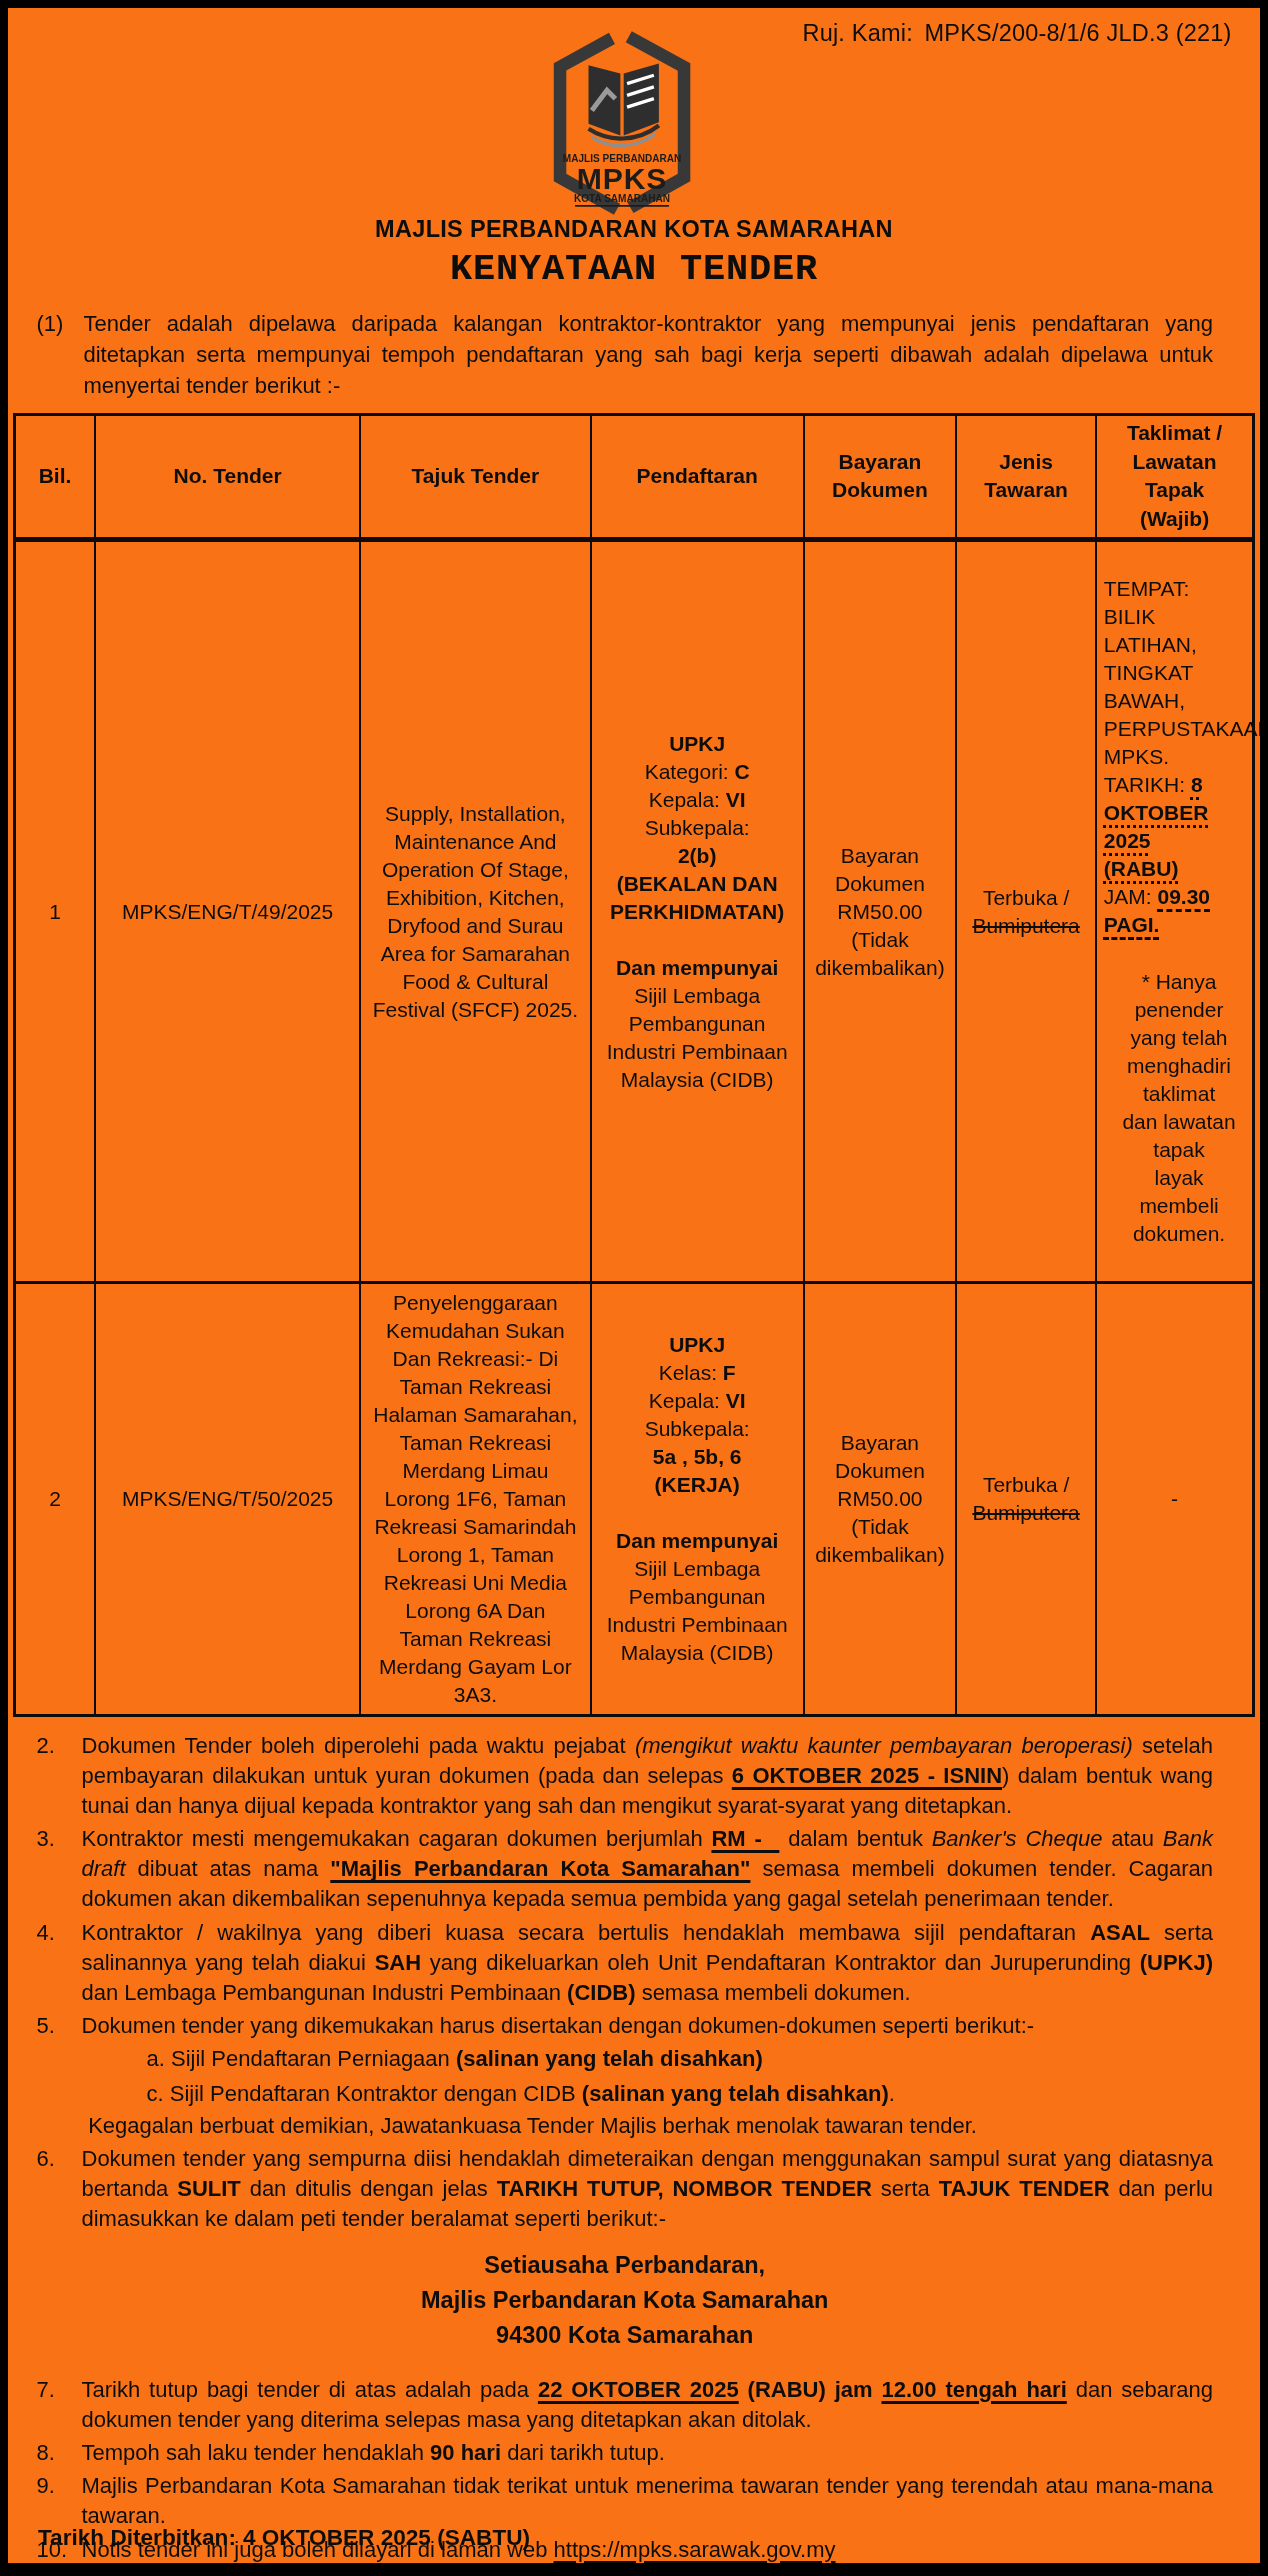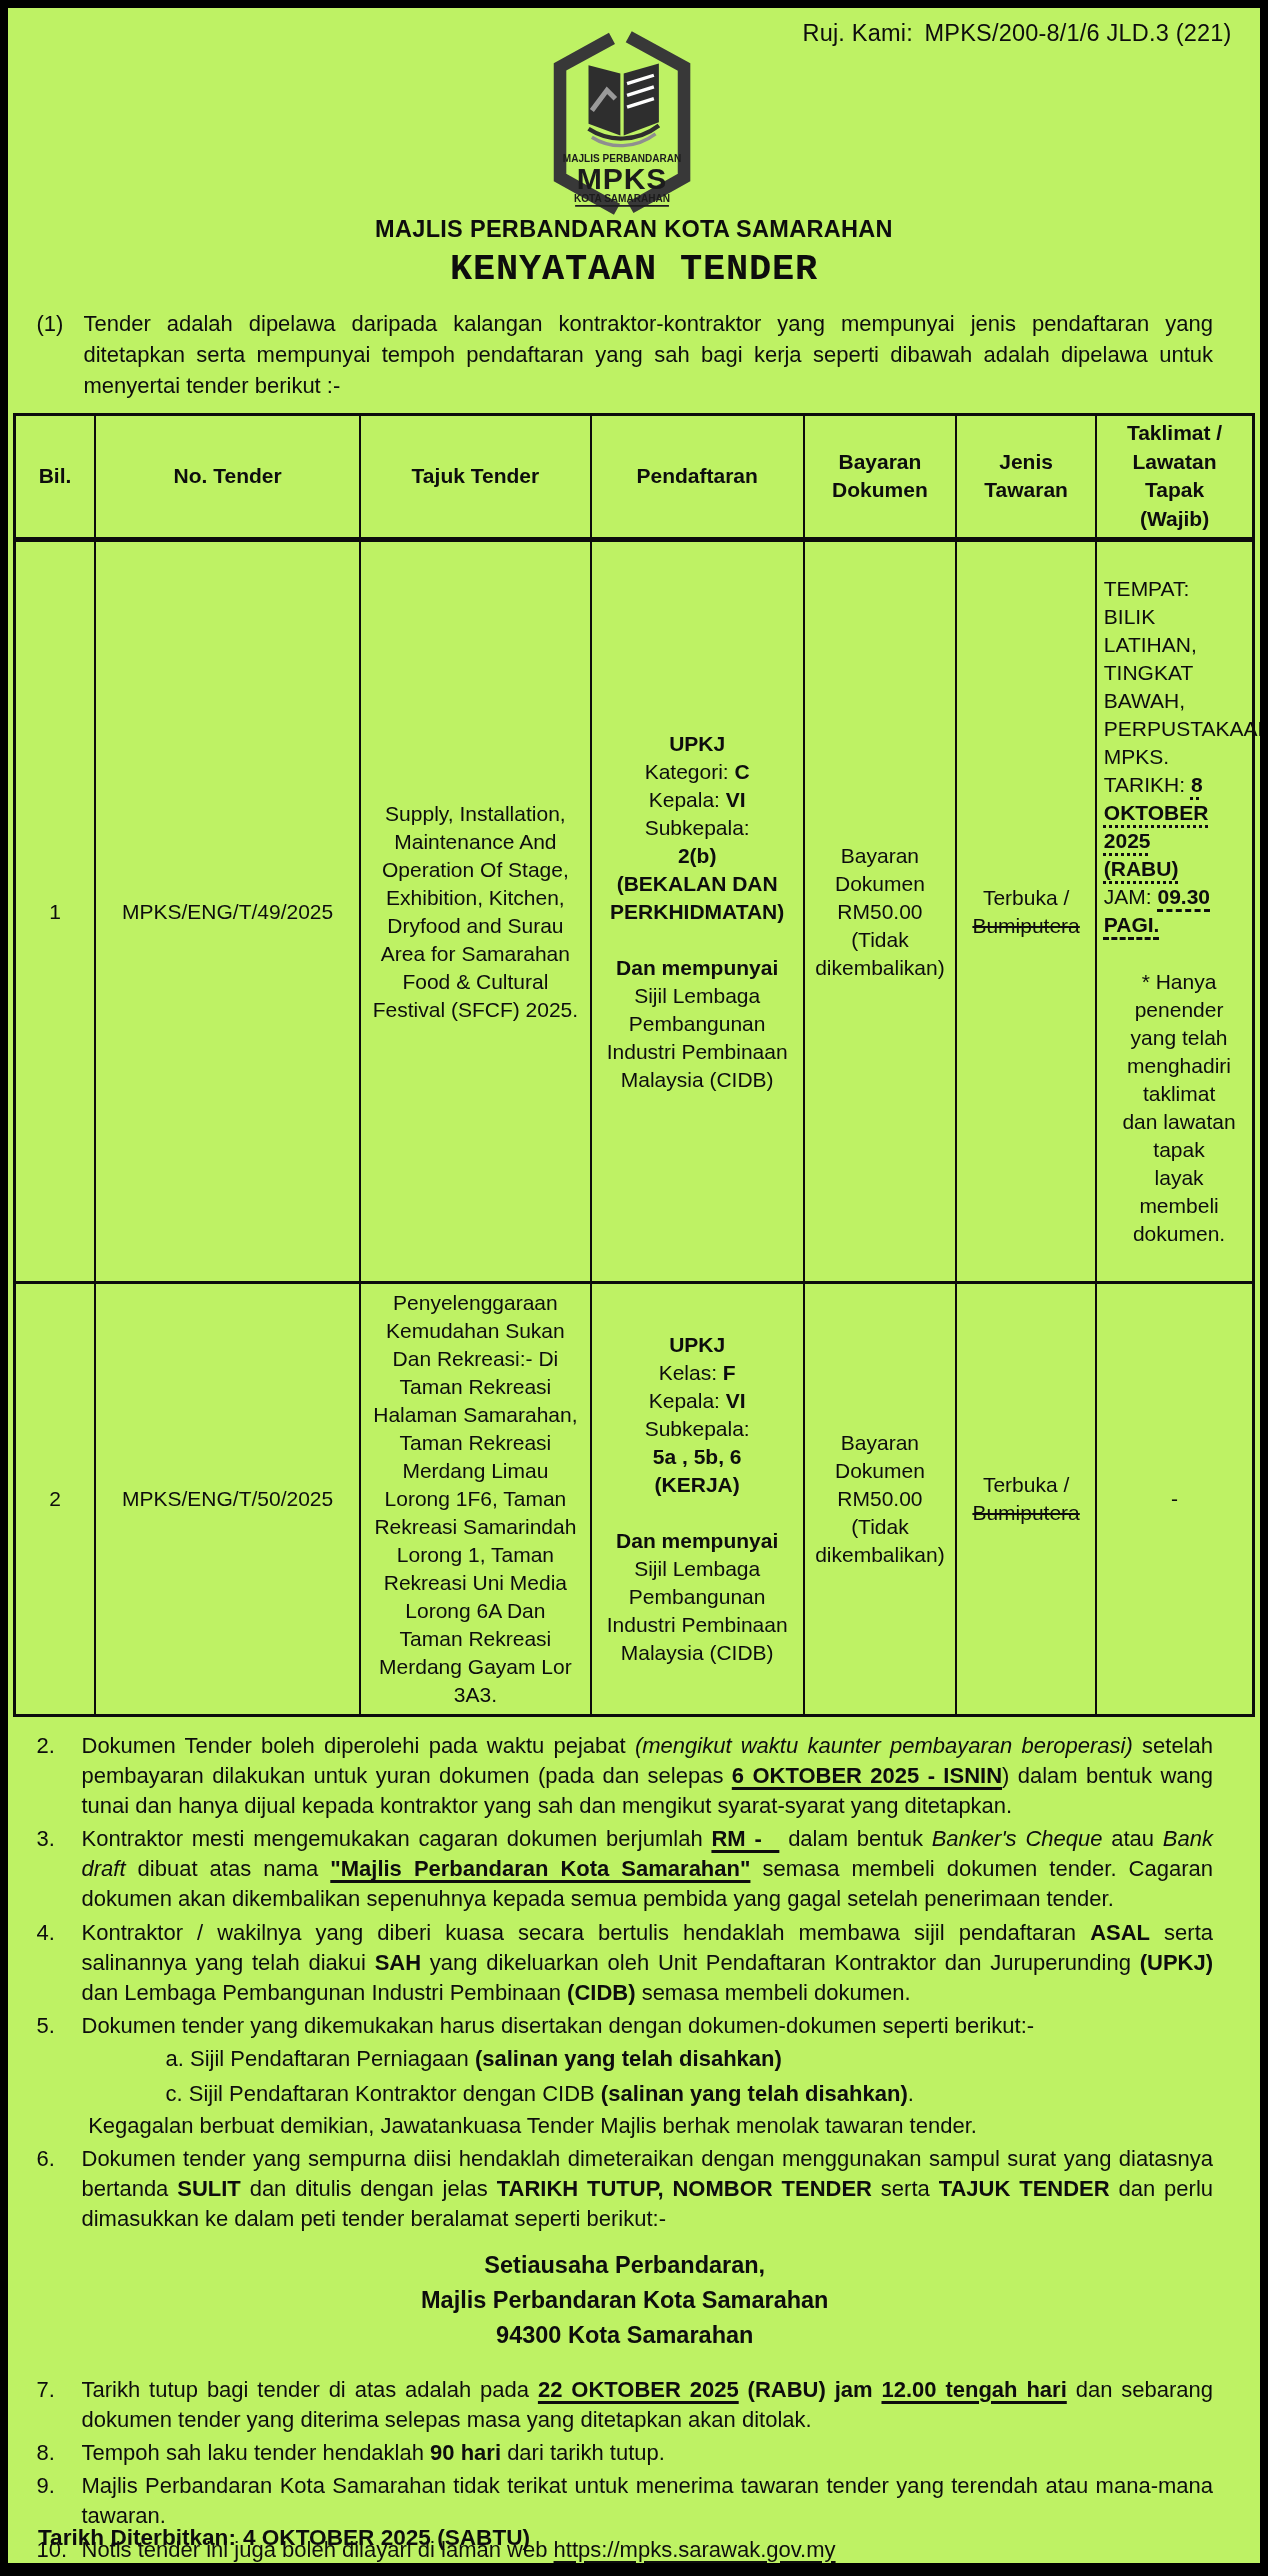--- a/index.html
+++ b/index.html
@@ -1,18 +1,18 @@
 <!DOCTYPE html>
 <html style="font-size:13.4px"><head>
 <meta charset="utf-8">
 <style>
   html,body{margin:0;padding:0;background:#d8d8d8;}
   .page{
     position:relative; width:1268px; height:2576px; margin:0 auto;
-    background:#bef264; color:#0d0d0d; box-sizing:border-box;
+    background:#f97316; color:#0d0d0d; box-sizing:border-box;
     border:8.4px solid #000; border-bottom-width:13.4px;
     font-family:"Liberation Sans", sans-serif; overflow:hidden;
   }
   
   .top-zone{position:relative; height:206px;}
   .ref-line{position:absolute; top:11.7px; right:28.5px; font-size:23.5px; letter-spacing:0.2px;}
   .ref-line .lbl{margin-right:11.7px;}
   .logo-wrap{position:absolute; top:22px; left:50%; transform:translateX(-57%);}
   
   .title-block{text-align:center; margin-top:1.7px;}
@@ -35,21 +35,21 @@
   tr.row-2 td{height:404px;}
   td .rich{white-space:pre-line;}
   td.c-tak{vertical-align:top; text-align:left; padding-top:6.7px;}
   .tak-main{text-align:left;}
   .tak-note{text-align:center; margin-top:1.7px;margin-left:9px;}
   td.c-tak-center{text-align:center; vertical-align:middle;}
   
   .items{margin:13.4px 47px 0 28.5px; font-size:22px; line-height:30px;}
   .item{position:relative; padding-left:45px; text-align:justify; margin-bottom:3.4px;}
   .item .num{position:absolute; left:0; top:0;}
-  .sub-item{margin-left:84px; text-align:left; line-height:35px;}
+  .sub-item{margin-left:65px; text-align:left; line-height:35px;}
   .item-tail{margin-left:6.7px; text-align:left;}
   
   .f-b{font-weight:bold;}
   .f-i{font-style:italic;}
   .f-u{text-decoration-line:underline; text-decoration-thickness:2.5px; text-underline-offset:4.2px;}
   .f-s{text-decoration-line:line-through; text-decoration-thickness:2.1px;}
   .f-d{text-decoration-line:underline; text-decoration-style:dotted; text-decoration-thickness:2.5px; text-underline-offset:5px;}
   .f-a{text-decoration-line:underline; text-decoration-style:dashed; text-decoration-thickness:2.5px; text-underline-offset:5px;}
   
   .address{ text-align:center; font-weight:bold; font-size:23.5px; line-height:35px; margin:13.4px 0 22px 0;}

